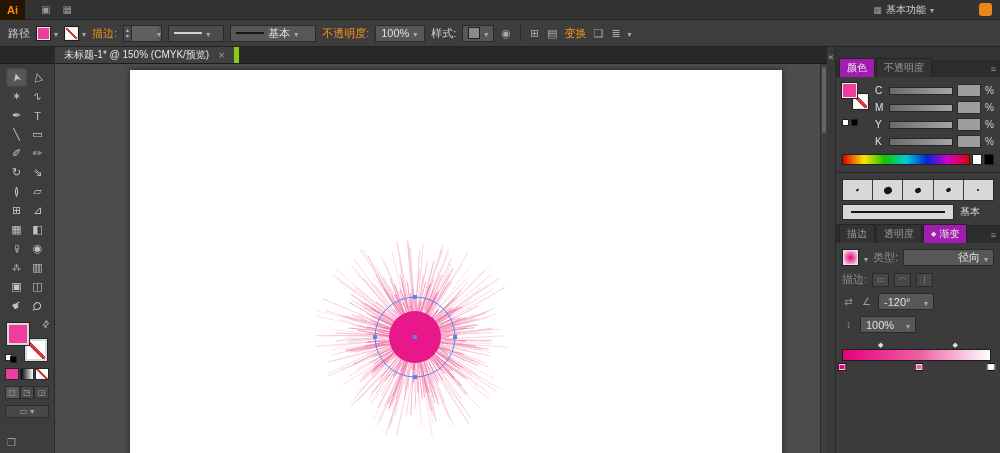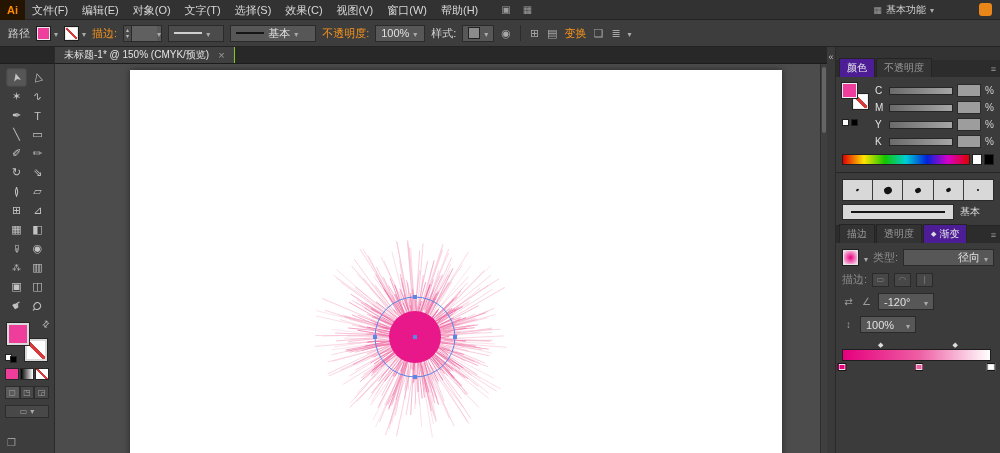--- a/index.html
+++ b/index.html
@@ -71,40 +71,40 @@
 .screen-mode{width:44px;margin:6px auto 0;height:13px;border:1px solid #2c2c2c;background:#484848;color:#a5a5a5;
   font-size:8px;display:flex;align-items:center;justify-content:center;gap:3px}
 .screen-mode::before{content:"▭"}
 .tb-bottom{margin-top:auto;padding:5px 7px;color:#9a9a9a;font-size:10px}
 .tb-bottom::after{content:"❐"}
 
 
 .center-col{flex:1;display:flex;flex-direction:column;min-width:0}
 .doc-tab-bar{height:17px;background:#282828;display:flex;border-bottom:1px solid #1c1c1c}
 .doc-tab{background:#404040;display:flex;align-items:center;gap:9px;padding:0 9px;font-size:10px;color:#e3e3e3;
-  border-right:1px solid #84cc16;cursor:default;white-space:nowrap}
+  border-right:5px solid #84cc16;cursor:default;white-space:nowrap}
 .tab-close{color:#9b9b9b;font-size:11px;line-height:10px}
 .pasteboard{flex:1;position:relative;background:#4c4c4c;overflow:hidden}
 .artboard{position:absolute;left:75px;top:6px;width:652px;height:400px;background:#fff;box-shadow:0 0 6px rgba(0,0,0,.5)}
 #flower-svg{position:absolute;left:250px;top:163px}
 .vscroll{position:absolute;right:0;top:0;bottom:0;width:7px;background:#3f3f3f;border-left:1px solid #2d2d2d}
 .vthumb{position:absolute;top:3px;left:1px;width:4px;height:66px;background:#656565;border-radius:2px}
 
 
 .dock-col{flex:0 0 173px;display:flex;background:#333}
 .dock-gutter{width:9px;background:#3a3a3a;border-right:1px solid #292929;padding-top:3px;text-align:center}
 .collapse-btn{color:#bdbdbd;font-size:9px;cursor:default}
 .collapse-btn::after{content:"«"}
 .panels{flex:1;display:flex;flex-direction:column;background:#3b3b3b;min-width:0}
 .dock-top{height:13px;background:#333}
 .panel{border-bottom:1px solid #262626}
 .panel-tabs{height:17px;background:#2c2c2c;display:flex;align-items:flex-end;gap:1px;padding:0 3px;position:relative}
 .ptab{padding:2px 7px;font-size:10px;color:#979797;background:#333;border:1px solid #242424;border-bottom:none;
   display:inline-flex;align-items:center;gap:3px;cursor:default;white-space:nowrap}
-.ptab.active{background:#4c1d95;color:#eaeaea}
+.ptab.active{background:#a21caf;color:#eaeaea}
 .ptab .tab-icon{font-style:normal;font-size:7px;color:#ddd}
 .panel-menu-icon{position:absolute;right:4px;top:4px;color:#9a9a9a;font-size:9px}
 .panel-menu-icon::after{content:"≡"}
 .panel-body{padding:6px 6px 5px}
 
 
 .color-body{display:flex;gap:7px}
 .proxy{position:relative;width:26px;height:26px;flex:0 0 26px}
 .proxy-fill{position:absolute;left:0;top:0;width:15px;height:15px;border:1px solid #eee;box-shadow:0 0 0 1px #222;z-index:2}
 .proxy-stroke{position:absolute;right:0;bottom:0;width:15px;height:15px;border:1px solid #eee;box-shadow:0 0 0 1px #222;
@@ -150,31 +150,20 @@
 .gstop{position:absolute;top:21px;width:9px;height:8px;border:1px solid #161616;box-shadow:inset 0 0 0 1px #e8e8e8;transform:translateX(-50%)}
 .gmid{position:absolute;top:-1px;font-size:7px;color:#dedede;transform:translateX(-50%)}
 </style>
 </head>
 <body>
 
 <div class="app">
 
   <div class="menubar">
     <div class="ai-logo">Ai</div>
-    <div class="menu-items" id="menu-items">
-        <span class="menu-item">文件(F)</span>
-        <span class="menu-item">编辑(E)</span>
-        <span class="menu-item">对象(O)</span>
-        <span class="menu-item">文字(T)</span>
-        <span class="menu-item">选择(S)</span>
-        <span class="menu-item">效果(C)</span>
-        <span class="menu-item">视图(V)</span>
-        <span class="menu-item">窗口(W)</span>
-        <span class="menu-item">帮助(H)</span>
-      </div>
     <div class="mb-icons" id="mb-icons">
         <span class="mb-icon">▣</span>
         <span class="mb-icon">▦</span>
       </div>
     <div class="menubar-right">
       <button class="workspace-btn">
         <span class="ws-icon">▦</span>
         <span>基本功能</span>
         <span class="caret"></span>
       </button>

